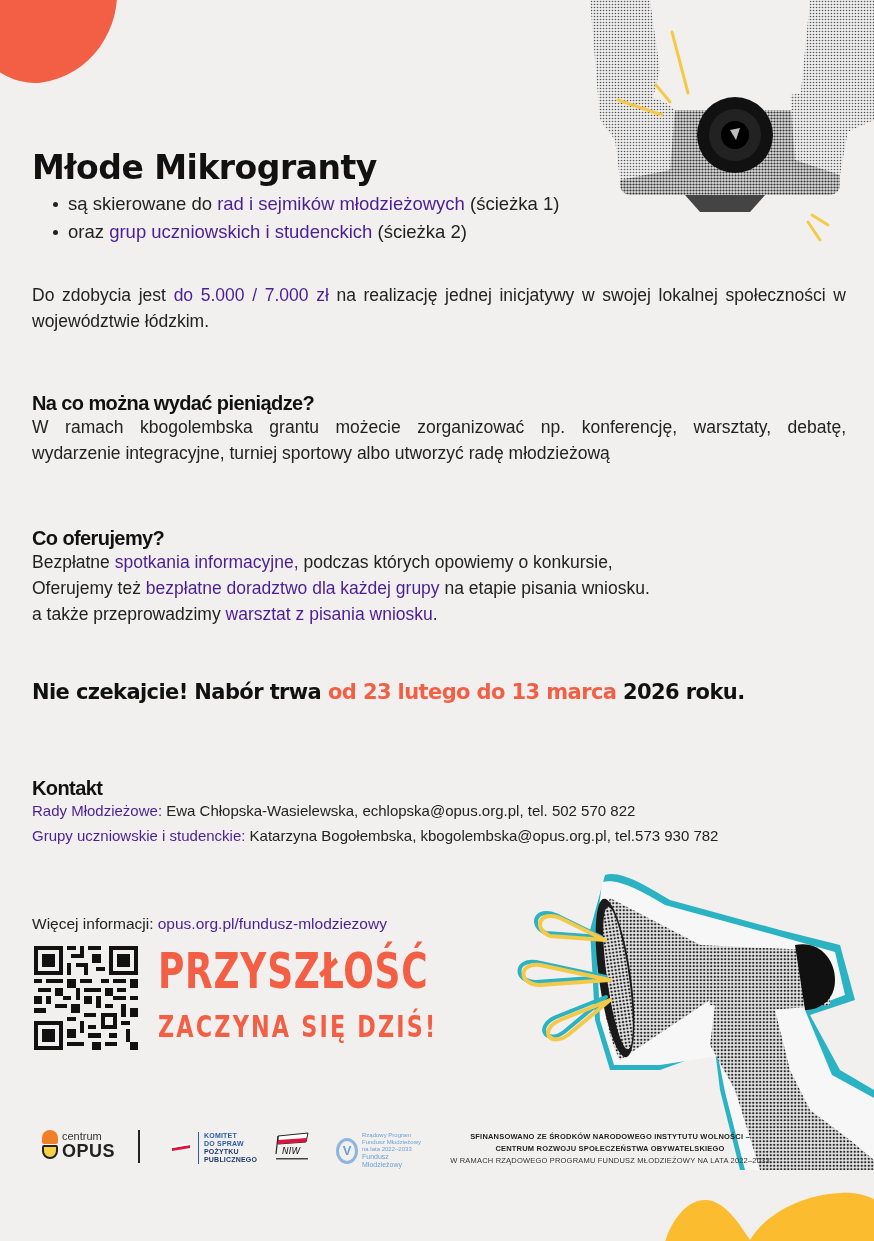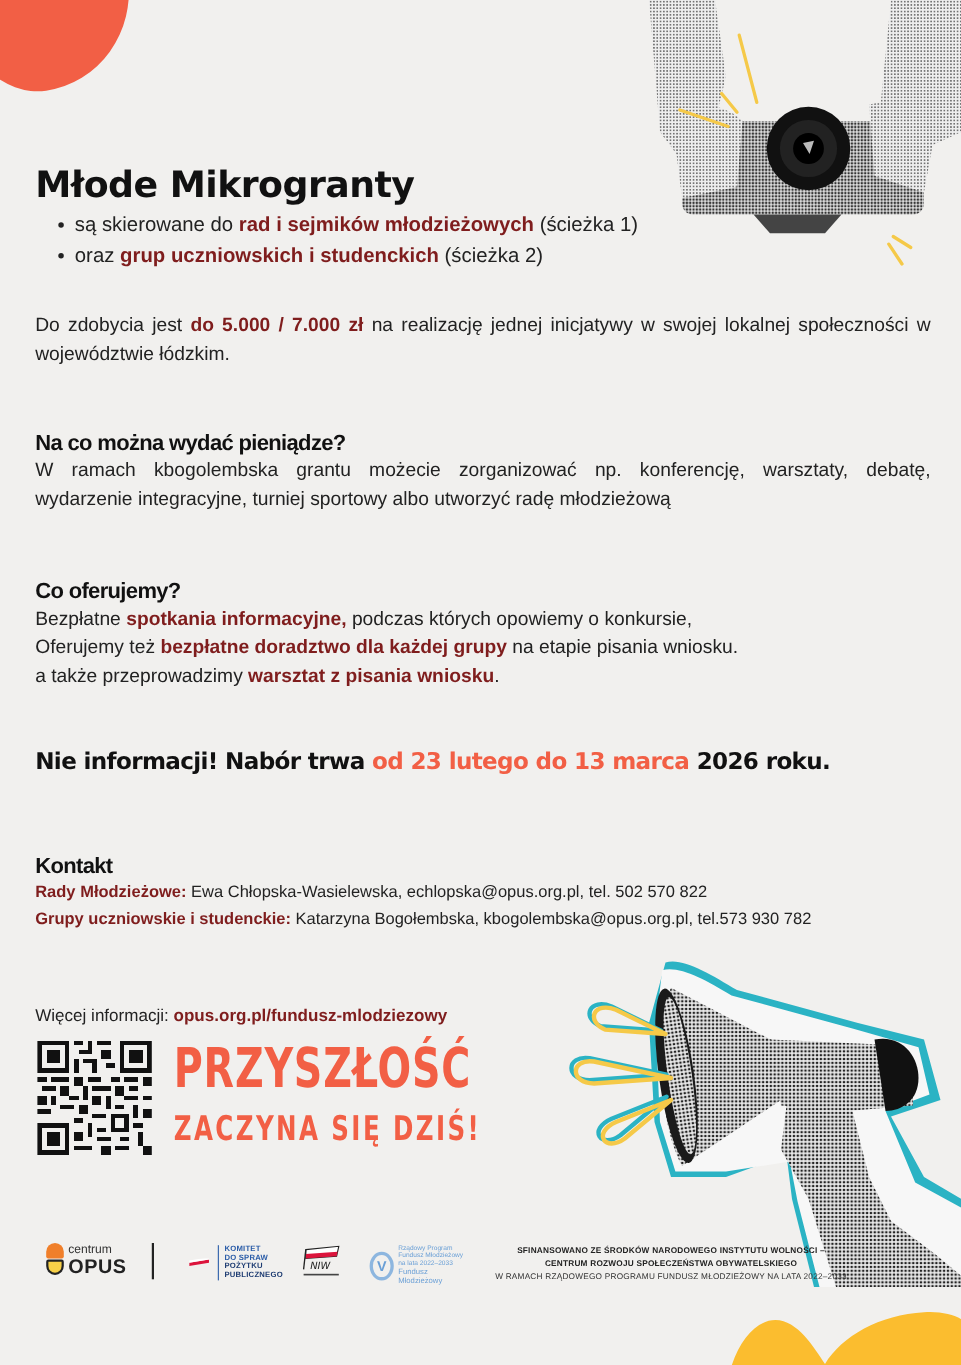--- a/index.html
+++ b/index.html
@@ -32,21 +32,21 @@
     font-family: "DejaVu Sans", sans-serif;
     font-weight: bold; font-size: 33px; letter-spacing: -0.5px;
     color: #111;
   }
   .bullets { left: 50px; top: 190px; list-style: none; font-size: 18.5px; line-height: 28px; color: #222; }
   .bullets li { position: relative; padding-left: 18px; }
   .bullets li::before {
     content: ""; position: absolute; left: 3px; top: 12px;
     width: 5px; height: 5px; border-radius: 50%; background: #222;
   }
-  b { font-weight: bold; color: #7f1d1d; }
+  b { font-weight: normal; color: #4c1d95; }
 
   .para { left: 32px; width: 814px; font-size: 17.5px; line-height: 26px; color: #222; }
   .p-grant { top: 282px; text-align: justify; }
   .subhead {
     font-family: Liberation Sans, sans-serif;
     font-weight: bold; font-size: 20px; letter-spacing: -0.6px; color: #111;
   }
   .sh-spend { left: 32px; top: 392px; }
   .p-spend { top: 414px; }
   .p-spend .l1 { text-align: justify; text-align-last: justify; display: block; }
@@ -165,21 +165,21 @@
 </p>
 
 <div class="abs subhead sh-offer">Co oferujemy?</div>
 <p class="abs para p-offer">
   <span style="display:block"><span>Bezpłatne </span><b>spotkania informacyjne,</b><span> podczas których opowiemy o konkursie,</span></span>
   <span style="display:block"><span>Oferujemy też </span><b>bezpłatne doradztwo dla każdej grupy</b><span> na etapie pisania wniosku.</span></span>
   <span style="display:block"><span>a także przeprowadzimy </span><b>warsztat z pisania wniosku</b><span>.</span></span>
 </p>
 
 <div class="abs deadline">
-  <span>Nie informacji! Nabór trwa </span><span class="accent">od 23 lutego do 13 marca</span><span> 2026 roku.</span>
+  <span>Nie czekajcie! Nabór trwa </span><span class="accent">od 23 lutego do 13 marca</span><span> 2026 roku.</span>
 </div>
 
 <div class="abs subhead sh-contact">Kontakt</div>
 <div class="abs contact">
   <div><b>Rady Młodzieżowe:</b><span> Ewa Chłopska-Wasielewska, echlopska@opus.org.pl, tel. 502 570 822</span></div>
   <div><b>Grupy uczniowskie i studenckie:</b><span> Katarzyna Bogołembska, kbogolembska@opus.org.pl, tel.573 930 782</span></div>
 </div>
 
 <div class="abs more-info">
   <span>Więcej informacji: </span><b>opus.org.pl/fundusz-mlodziezowy</b>

